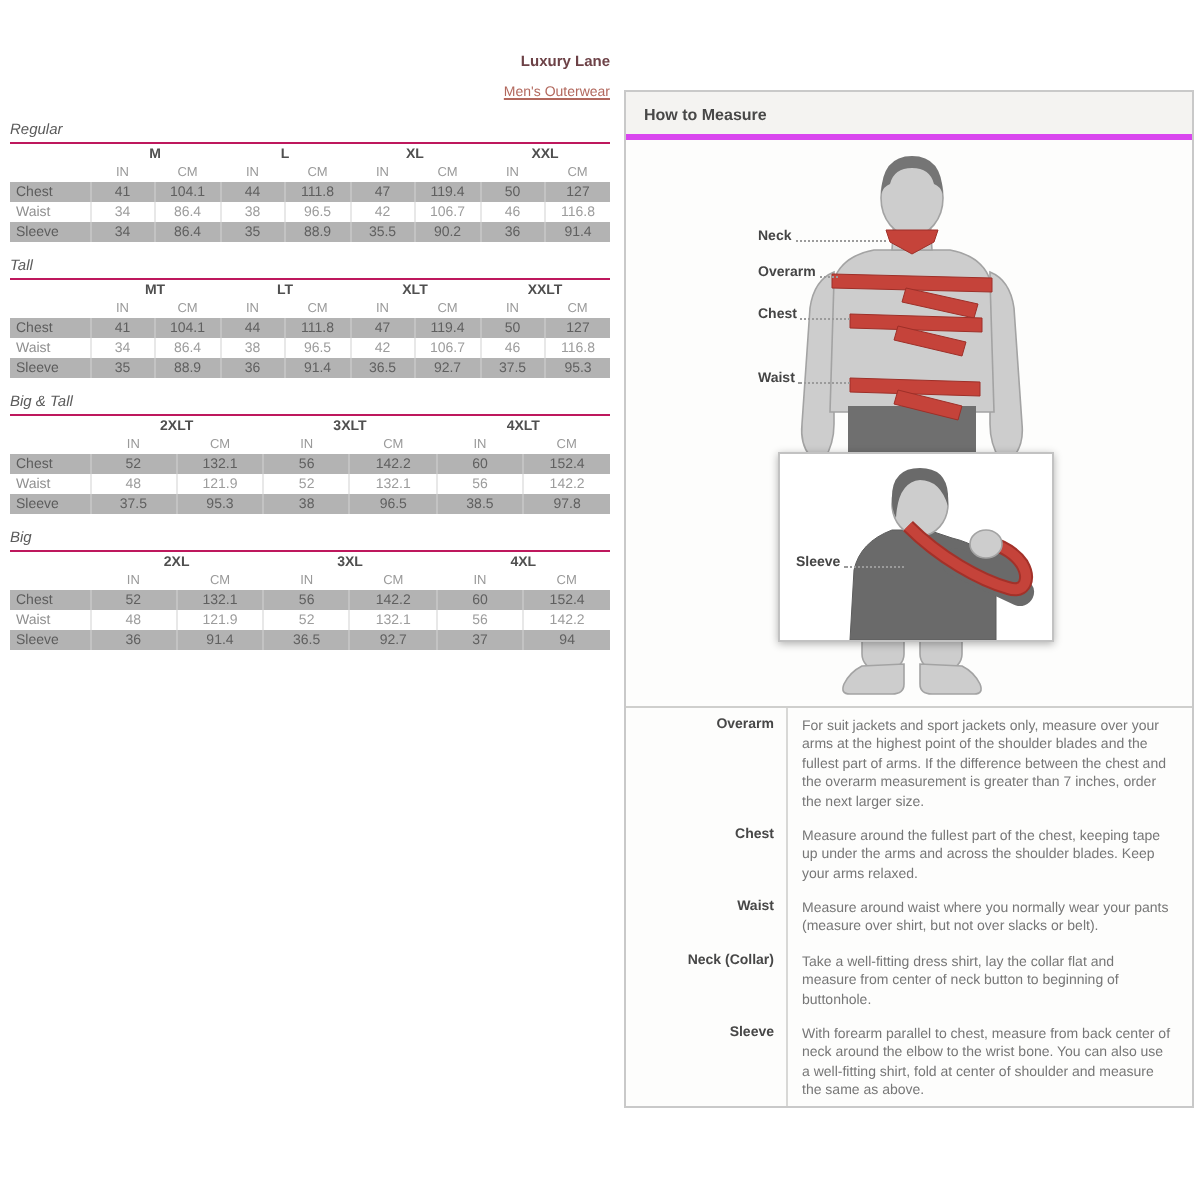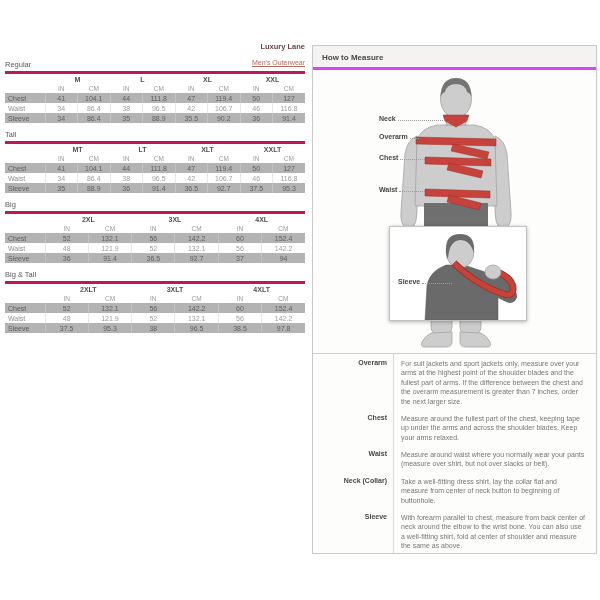--- a/index.html
+++ b/index.html
@@ -1,27 +1,27 @@
 <!DOCTYPE html>
 <html><head>
 <meta charset="utf-8">
 <style>
   * { margin:0; padding:0; box-sizing:border-box; }
   html,body { width:600px; height:600px; background:#ffffff; font-family:"Liberation Sans", sans-serif; }
   body { position:relative; overflow:hidden; }
 
   
-  #brand-block { position:absolute; top:42px; left:0; width:305px; text-align:right; }
+  #brand-block { position:absolute; top:26px; left:0; width:305px; text-align:right; }
   .brand-name { font-size:7.5px; font-weight:700; color:#6d4247; line-height:9px; }
   .brand-link { font-size:7px; color:#b2685d; text-decoration:underline; line-height:9px; display:inline-block; cursor:pointer; }
 
   
   #size-tables { position:absolute; left:5px; top:60px; width:300px; }
   .size-section + .size-section { margin-top:7px; }
-  .section-title { font-size:7.5px; color:#5a5a5a; padding-bottom:2px; border-bottom:3px solid #be185d; }
+  .section-title { font-size:7.5px; color:#5a5a5a; padding-bottom:2px; border-bottom:1px solid #be185d;font-style:italic; }
   table.size-table { width:100%; border-collapse:collapse; table-layout:fixed; margin-top:1px; }
   table.size-table th.size-name { font-size:7px; font-weight:700; color:#4f4f4f; padding:1px 0; text-align:center; }
   table.size-table th.unit-label { font-size:6.5px; font-weight:400; color:#9a9a9a; padding:1px 0; text-align:center; }
   table.size-table td { font-size:7px; color:#9c9c9c; text-align:center; padding:1.5px 0; border-left:1px solid #e8e8e8; }
   table.size-table td.row-label { text-align:left; padding-left:3px; border-left:none; color:#8f8f8f; }
   table.size-table tr.shaded td { background:#b3b3b3; color:#5f5f5f; border-left-color:#c3c3c3; }
   table.size-table tr.shaded td.row-label { color:#5c5c5c; }
 
   
   #measure-panel { position:absolute; left:312px; top:45px; width:285px; height:509px;
@@ -194,37 +194,37 @@
             <td>91.4</td>
             <td>36.5</td>
             <td>92.7</td>
             <td>37.5</td>
             <td>95.3</td>
           </tr>
         </tbody>
       </table>
     </div>
     <div class="size-section">
-      <div class="section-title">Big</div>
+      <div class="section-title">Big &amp; Tall</div>
       <table class="size-table">
         <colgroup>
           <col style="width: 40px;">
           <col>
           <col>
           <col>
           <col>
           <col>
           <col>
         </colgroup>
         <thead>
           <tr>
             <th></th>
-            <th class="size-name" colspan="2">2XL</th>
-            <th class="size-name" colspan="2">3XL</th>
-            <th class="size-name" colspan="2">4XL</th>
+            <th class="size-name" colspan="2">2XLT</th>
+            <th class="size-name" colspan="2">3XLT</th>
+            <th class="size-name" colspan="2">4XLT</th>
           </tr>
           <tr>
             <th></th>
             <th class="unit-label">IN</th>
             <th class="unit-label">CM</th>
             <th class="unit-label">IN</th>
             <th class="unit-label">CM</th>
             <th class="unit-label">IN</th>
             <th class="unit-label">CM</th>
           </tr>
@@ -243,48 +243,48 @@
             <td class="row-label">Waist</td>
             <td>48</td>
             <td>121.9</td>
             <td>52</td>
             <td>132.1</td>
             <td>56</td>
             <td>142.2</td>
           </tr>
           <tr class="shaded">
             <td class="row-label">Sleeve</td>
-            <td>36</td>
-            <td>91.4</td>
-            <td>36.5</td>
-            <td>92.7</td>
-            <td>37</td>
-            <td>94</td>
+            <td>37.5</td>
+            <td>95.3</td>
+            <td>38</td>
+            <td>96.5</td>
+            <td>38.5</td>
+            <td>97.8</td>
           </tr>
         </tbody>
       </table>
     </div>
     <div class="size-section">
-      <div class="section-title">Big &amp; Tall</div>
+      <div class="section-title">Big</div>
       <table class="size-table">
         <colgroup>
           <col style="width: 40px;">
           <col>
           <col>
           <col>
           <col>
           <col>
           <col>
         </colgroup>
         <thead>
           <tr>
             <th></th>
-            <th class="size-name" colspan="2">2XLT</th>
-            <th class="size-name" colspan="2">3XLT</th>
-            <th class="size-name" colspan="2">4XLT</th>
+            <th class="size-name" colspan="2">2XL</th>
+            <th class="size-name" colspan="2">3XL</th>
+            <th class="size-name" colspan="2">4XL</th>
           </tr>
           <tr>
             <th></th>
             <th class="unit-label">IN</th>
             <th class="unit-label">CM</th>
             <th class="unit-label">IN</th>
             <th class="unit-label">CM</th>
             <th class="unit-label">IN</th>
             <th class="unit-label">CM</th>
           </tr>
@@ -303,26 +303,26 @@
             <td class="row-label">Waist</td>
             <td>48</td>
             <td>121.9</td>
             <td>52</td>
             <td>132.1</td>
             <td>56</td>
             <td>142.2</td>
           </tr>
           <tr class="shaded">
             <td class="row-label">Sleeve</td>
-            <td>37.5</td>
-            <td>95.3</td>
-            <td>38</td>
-            <td>96.5</td>
-            <td>38.5</td>
-            <td>97.8</td>
+            <td>36</td>
+            <td>91.4</td>
+            <td>36.5</td>
+            <td>92.7</td>
+            <td>37</td>
+            <td>94</td>
           </tr>
         </tbody>
       </table>
     </div>
   </div>
 
 <div id="measure-panel">
   <div class="panel-header">How to Measure</div>
 
   <div class="diagram">

